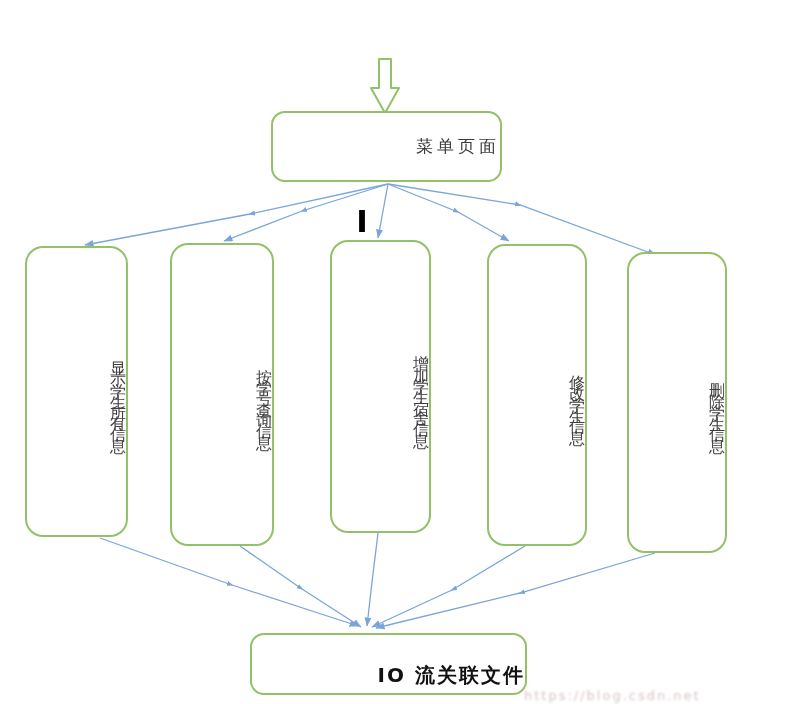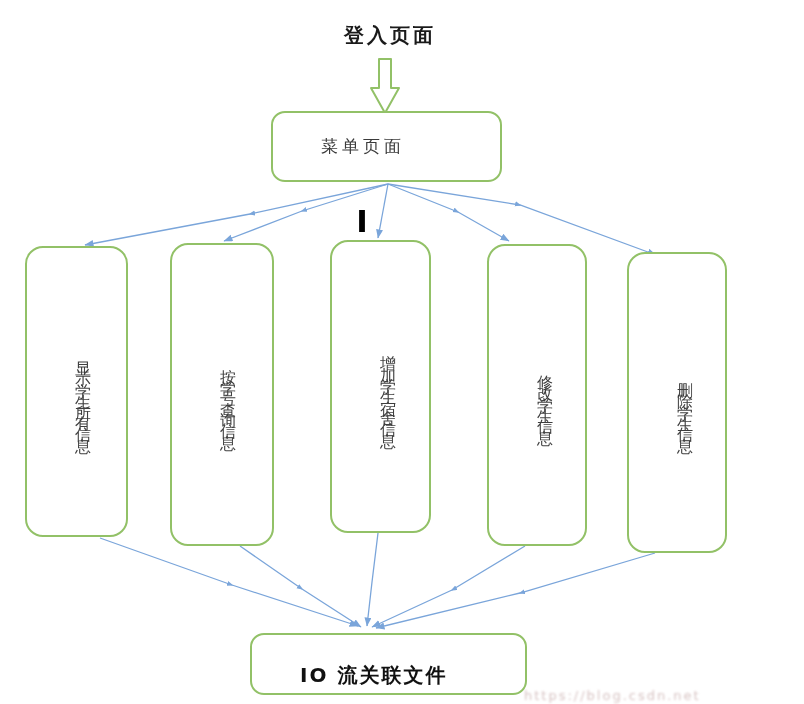--- a/index.html
+++ b/index.html
@@ -6,21 +6,21 @@
   #canvas{
     position:relative;width:804px;height:704px;background:#fff;overflow:hidden;
     font-family:"DejaVu Sans","Liberation Sans",sans-serif;
   }
   .fc-title{
     position:absolute;left:290px;top:22px;width:200px;text-align:center;
     font-size:20px;font-weight:bold;color:#1a1a1a;letter-spacing:3px;
   }
   .box{
     position:absolute;border:2px solid #92c167;background:#fff;
-    display:flex;align-items:center;justify-content:flex-start;box-sizing:border-box;padding-left:48px;
+    display:flex;align-items:center;justify-content:flex-end;box-sizing:border-box;
   }
   .menu-box{left:271px;top:111px;width:231px;height:71px;border-radius:14px;}
   .menu-box .lbl{font-size:17px;color:#3a3a3a;letter-spacing:4px;}
   .tall{border-radius:18px;}
   .vtext{
     writing-mode:vertical-lr;text-orientation:upright;
     font-size:16px;color:#3f3f3f;letter-spacing:11px;line-height:1;
   }
   .io-box{left:250px;top:633px;width:277px;height:62px;border-radius:14px;}
   .io-box .lbl{font-size:20px;font-weight:bold;color:#111;letter-spacing:2px;margin-top:23px;}
@@ -34,21 +34,20 @@
     position:absolute;left:524px;top:688px;width:278px;
     font-size:13px;color:#b5908f;opacity:.55;filter:blur(1.2px);
     letter-spacing:2px;white-space:nowrap;
   }
 </style>
 </head>
 <body>
 
 <div id="canvas">
 
-  <div class="fc-title">登入页面</div>
 
   <svg class="arrows" width="804" height="704" viewBox="0 0 804 704">
     <defs>
       <marker id="ah" markerWidth="10" markerHeight="8" refX="8.5" refY="3.5" orient="auto" markerUnits="userSpaceOnUse">
         <path d="M0,0 L9,3.5 L0,7 Z" fill="#7aa5da"></path>
       </marker>
       <marker id="ahm" markerWidth="8" markerHeight="6" refX="5" refY="2.5" orient="auto" markerUnits="userSpaceOnUse">
         <path d="M0,0 L6.5,2.5 L0,5 Z" fill="#7aa5da"></path>
       </marker>
     </defs>

